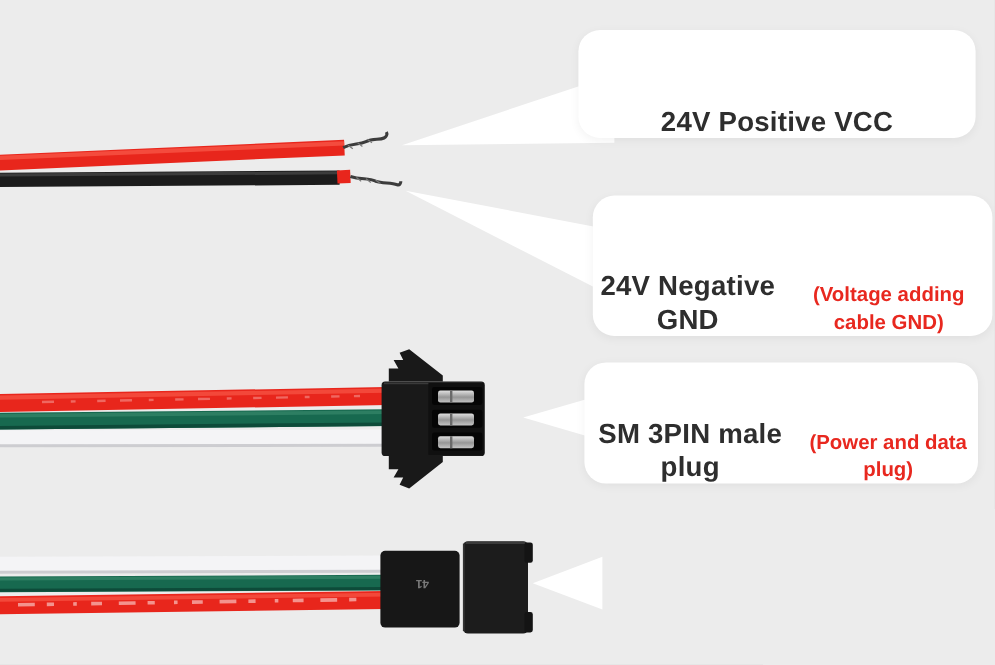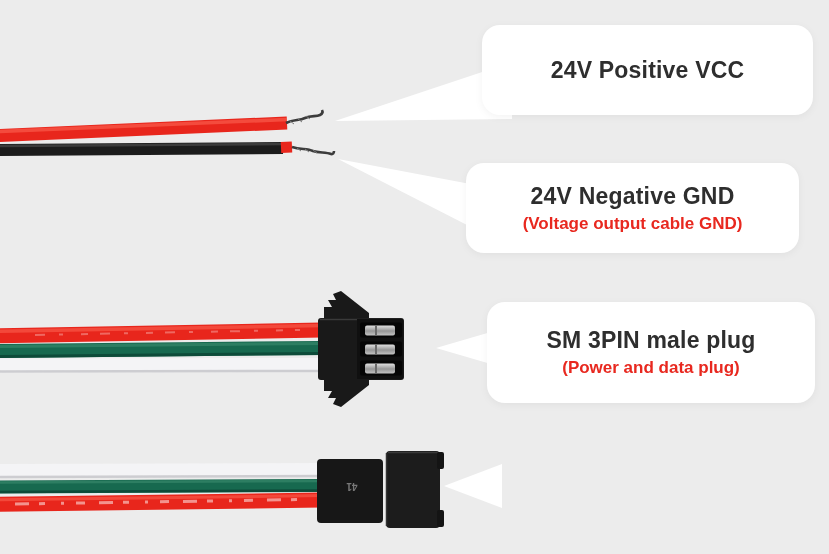--- a/index.html
+++ b/index.html
@@ -6,35 +6,35 @@
   .stage{
     position:relative;width:829px;height:554px;overflow:hidden;
     background:var(--background,#ececec);
     font-family:"Liberation Sans", sans-serif;
   }
   .stage svg{position:absolute;left:0;top:0;}
   .callout{
     position:absolute;
     background:var(--bubble,#fff);
     border-radius:18px;
-    display:flex;flex-direction:column;align-items:center;justify-content:center;
+    display:flex;flex-direction:row;align-items:flex-end;justify-content:center;
     gap:2px;
     box-shadow:0 2px 8px rgba(0,0,0,0.05);
     text-align:center;
   }
   .callout-title{
     color:var(--title_text,#2e2e2e);
     font-size:23px;font-weight:600;line-height:28px;letter-spacing:0.2px;
   }
   .callout-sub{
     color:var(--subtitle_text,#e8281f);
     font-size:17px;font-weight:600;line-height:23px;
   }
   .c1{left:482px;top:25px;width:331px;height:90px;}
-  .c2{left:466px;top:163px;width:333px;height:90px;}
+  .c2{left:494px;top:163px;width:333px;height:117px;}
   .c3{left:487px;top:302px;width:328px;height:101px;}
   .c4{left:482px;top:448px;width:346px;height:87px;}
 </style>
 </head>
 <body>
 
 <div class="stage">
 
   <svg width="829" height="554" viewBox="0 0 829 554">
     <defs>
@@ -116,21 +116,21 @@
       <polygon points="444,486 502,464 502,508" style="fill:var(--bubble)"></polygon>
     </g>
   </svg>
 
   <div class="callout c1">
     <div class="callout-title">24V Positive VCC</div>
   </div>
 
   <div class="callout c2">
     <div class="callout-title">24V Negative GND</div>
-    <div class="callout-sub">(Voltage output cable GND)</div>
+    <div class="callout-sub">(Voltage adding cable GND)</div>
   </div>
 
   <div class="callout c3">
     <div class="callout-title">SM 3PIN male plug</div>
     <div class="callout-sub">(Power and data plug)</div>
   </div>
 
 
 </div>
 

